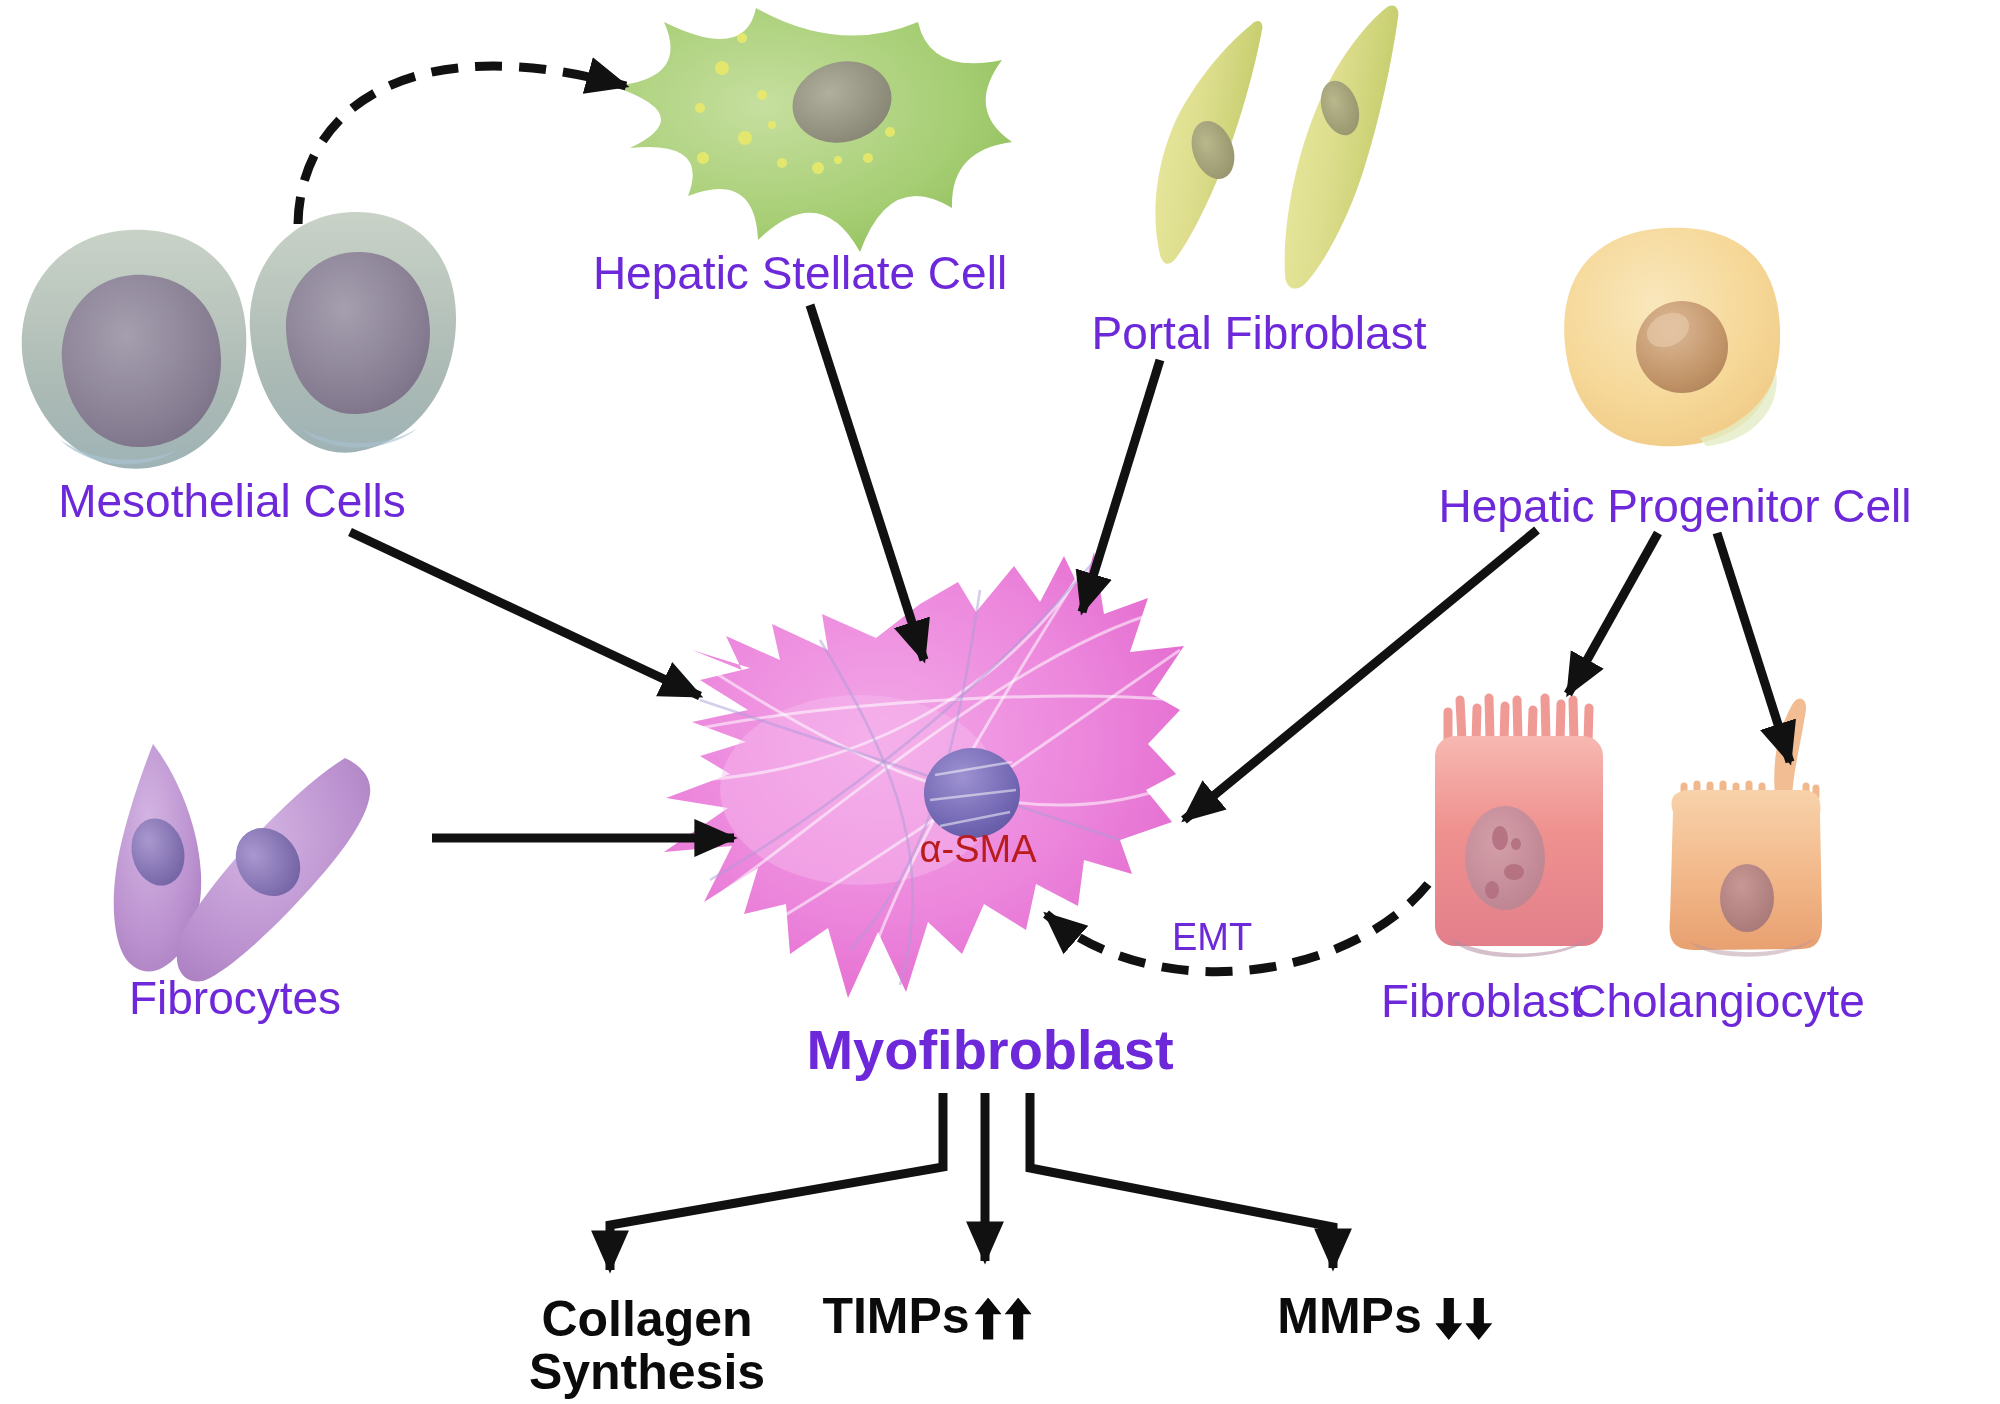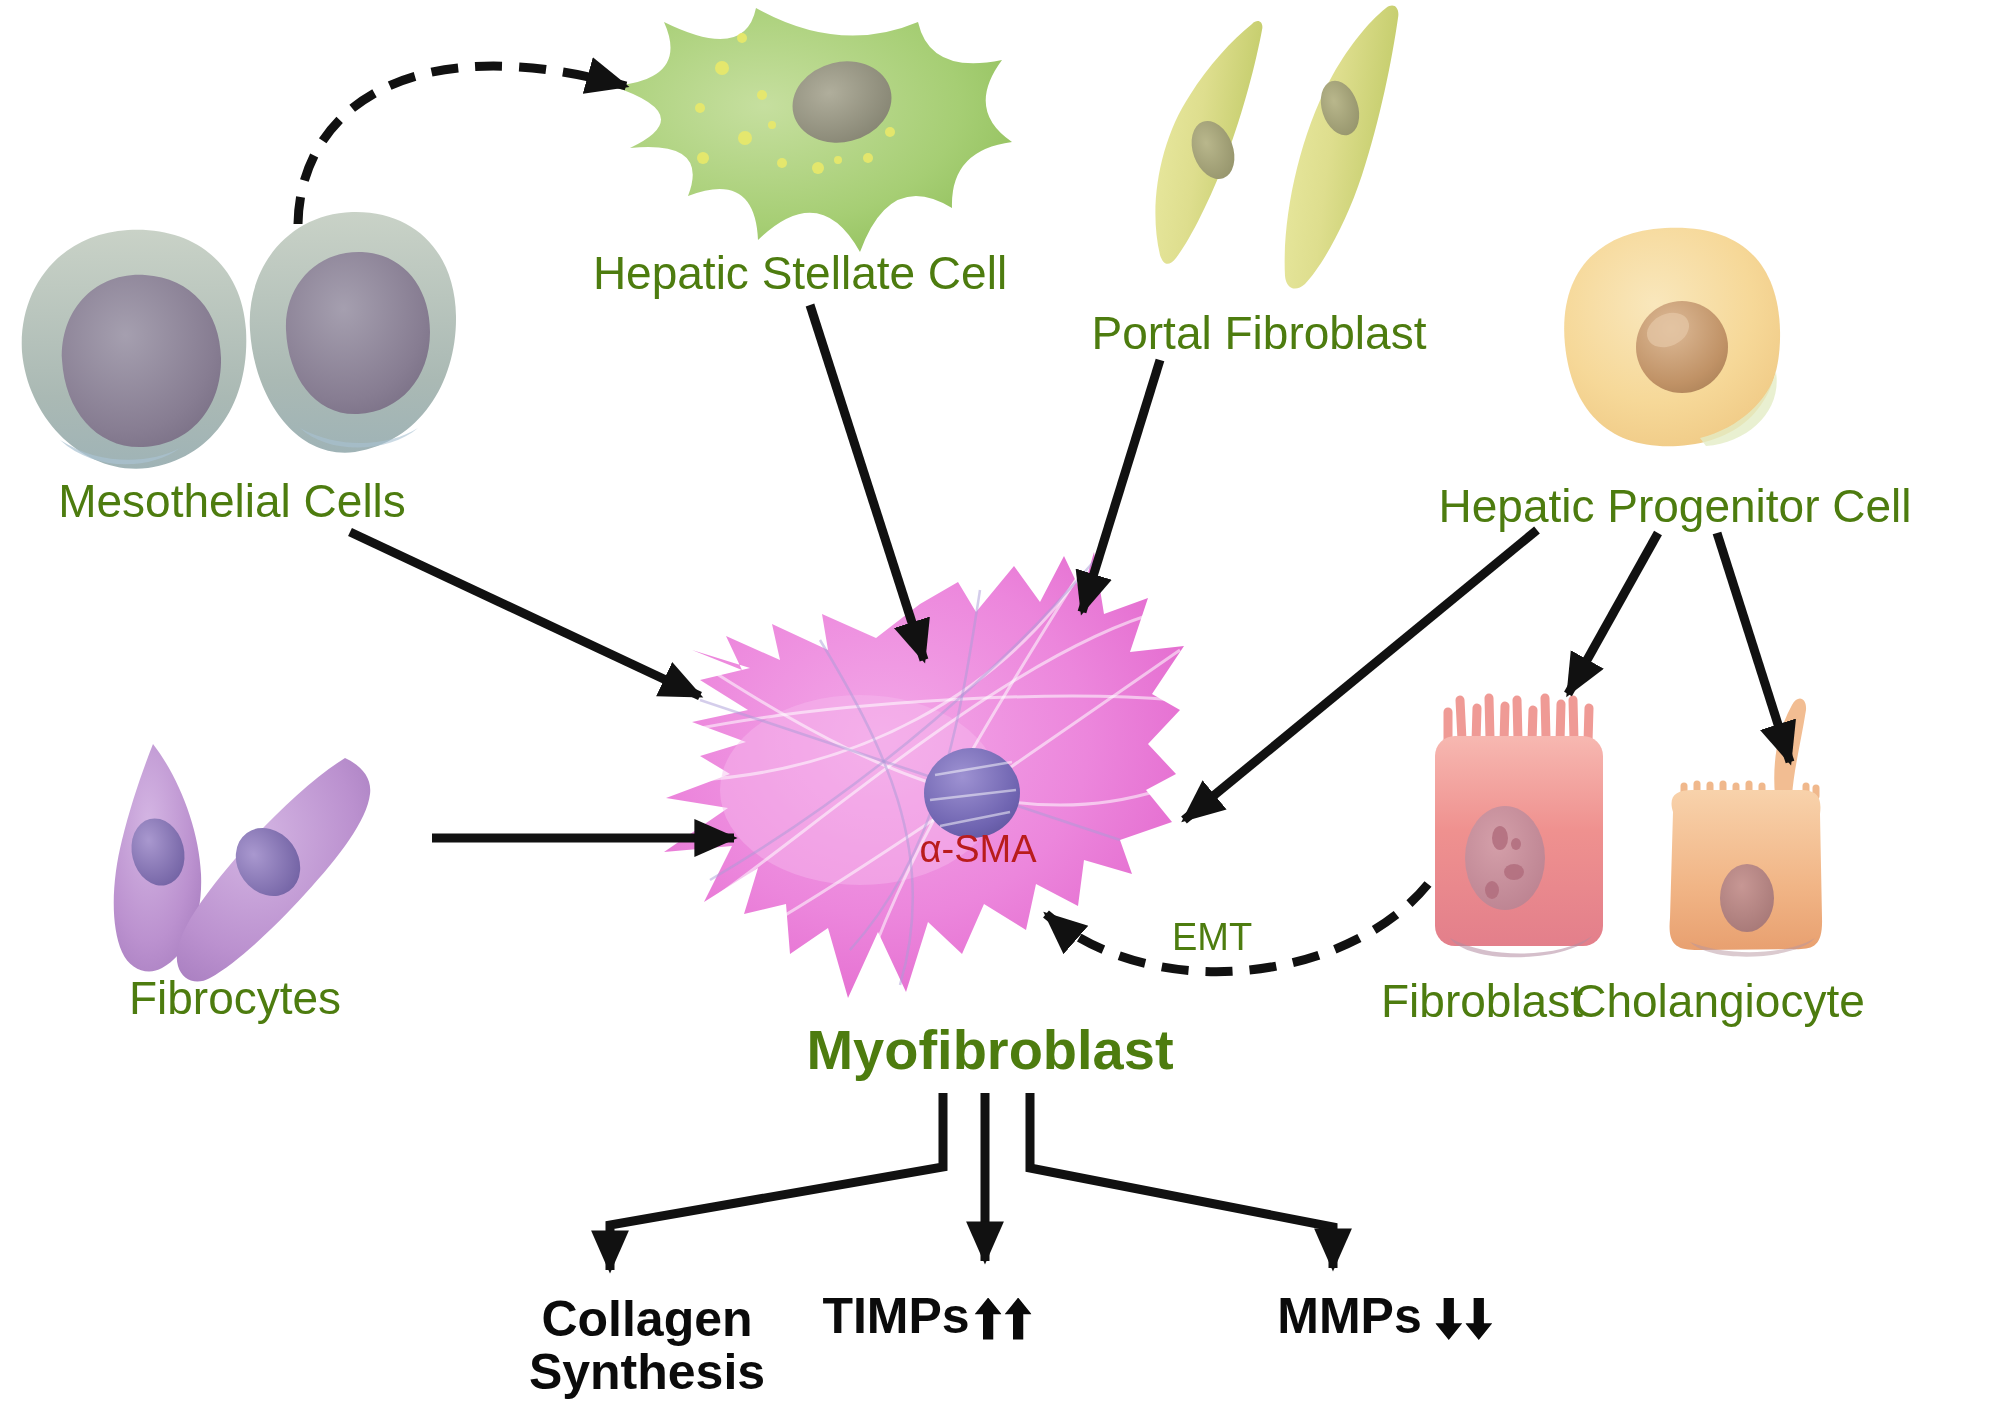--- a/index.html
+++ b/index.html
@@ -1,20 +1,20 @@
 <!DOCTYPE html>
 <html><head>
 <meta charset="utf-8">
 <style>
   html,body{margin:0;padding:0;background:#fff;}
   #canvas{position:relative;width:2000px;height:1404px;background:#ffffff;overflow:hidden;
           font-family:"Liberation Sans", sans-serif;}
   #cells-svg{position:absolute;left:0;top:0;}
   .cell-label{position:absolute;transform:translateX(-50%);font-size:46px;line-height:1.05;
-              color:#4d7c0f;white-space:nowrap;}
+              color:#6d28d9;white-space:nowrap;}
   .small-label{font-size:38px;}
   .bold-label{font-weight:bold;}
   .white-label{color:#b91c1c;}
   .out-label{position:absolute;transform:translateX(-50%);font-size:50px;font-weight:bold;
              color:#0b0b0b;white-space:nowrap;text-align:center;line-height:53px;
              display:flex;align-items:center;margin-left:47px;}
   .stack{display:block;}
   .block-arrow{display:inline-block;width:27px;height:42px;background:#0a0a0a;
                clip-path:polygon(50% 0,100% 40%,69% 40%,69% 100%,31% 100%,31% 40%,0 40%);
                transform:translateY(2px);}

